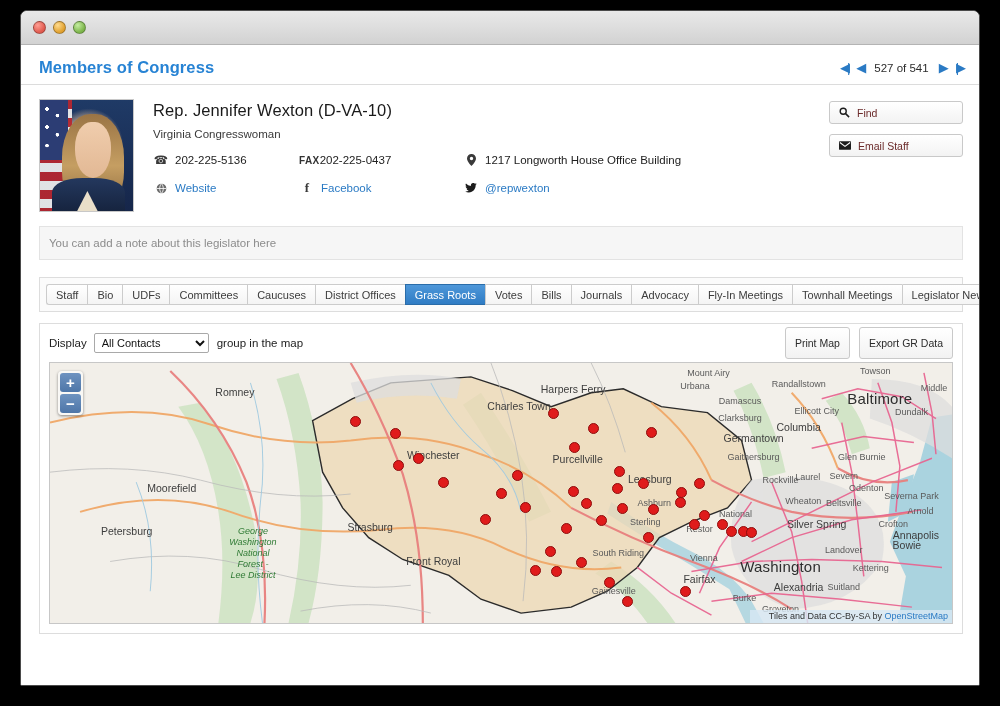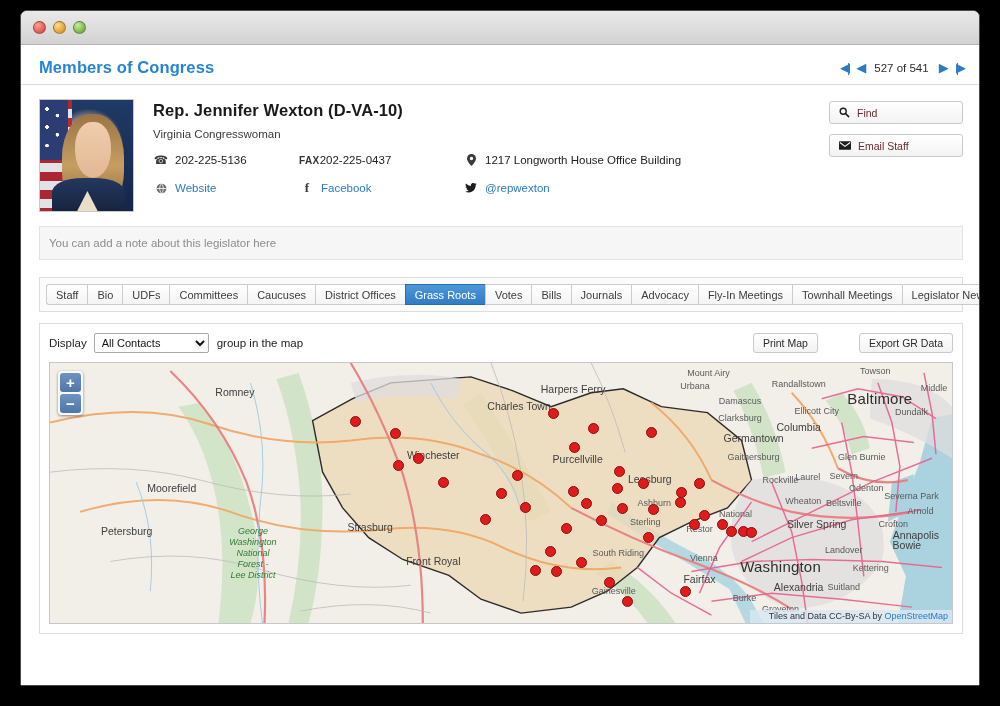--- a/index.html
+++ b/index.html
@@ -124,21 +124,21 @@
   }
   .p-collar {
     position: absolute; z-index: 5;
     left: 40%; bottom: 0; width: 22%; height: 18%;
     background: #e9dfc9;
     clip-path: polygon(50% 0, 100% 100%, 0 100%);
   }
 
   #memberinfo { padding-left: 19px; padding-top: 2px; flex: 1 1 auto; }
   #member-name {
-    font-size: 16.5px; font-weight: bold; color: #1a1a1a;
+    font-size: 16.5px; font-weight: normal; color: #1a1a1a;
     letter-spacing: .1px;
   }
   #member-role {
     font-size: 11.5px; color: #3a3a3a; margin-top: 8px;
   }
   .contact-row {
     display: flex; align-items: center;
     margin-top: 13px;
   }
   .cf { display: flex; align-items: center; font-size: 11.5px; color: #222; }
@@ -227,26 +227,26 @@
   #displayselect {
     width: 115px; height: 20px;
     font-size: 11px; font-family: "Liberation Sans", sans-serif;
     border: 1px solid #a9a9a9; border-radius: 2px;
     background: #fff; color: #111;
     padding-left: 3px;
   }
   #grouptext { font-size: 11.5px; color: #222; margin-left: 8px; }
   #maptoolsright { margin-left: auto; display: flex; gap: 9px; }
   .tbtn {
-    height: 20px; padding: 0 9px;
+    height: 32px; padding: 0 9px;
     display: flex; align-items: center;
     font-size: 10.5px; color: #2b2b2b;
     border: 1px solid #c9c9c9; border-radius: 3px;
     background: linear-gradient(#ffffff, #f2f2f2);
-    cursor: pointer; white-space: nowrap; margin-left: 32px;
+    cursor: pointer; white-space: nowrap;
   }
 
   
   #map {
     position: relative;
     height: 262px;
     border: 1px solid #c7c7c7;
     overflow: hidden;
     background: #f2efe9;
   }

